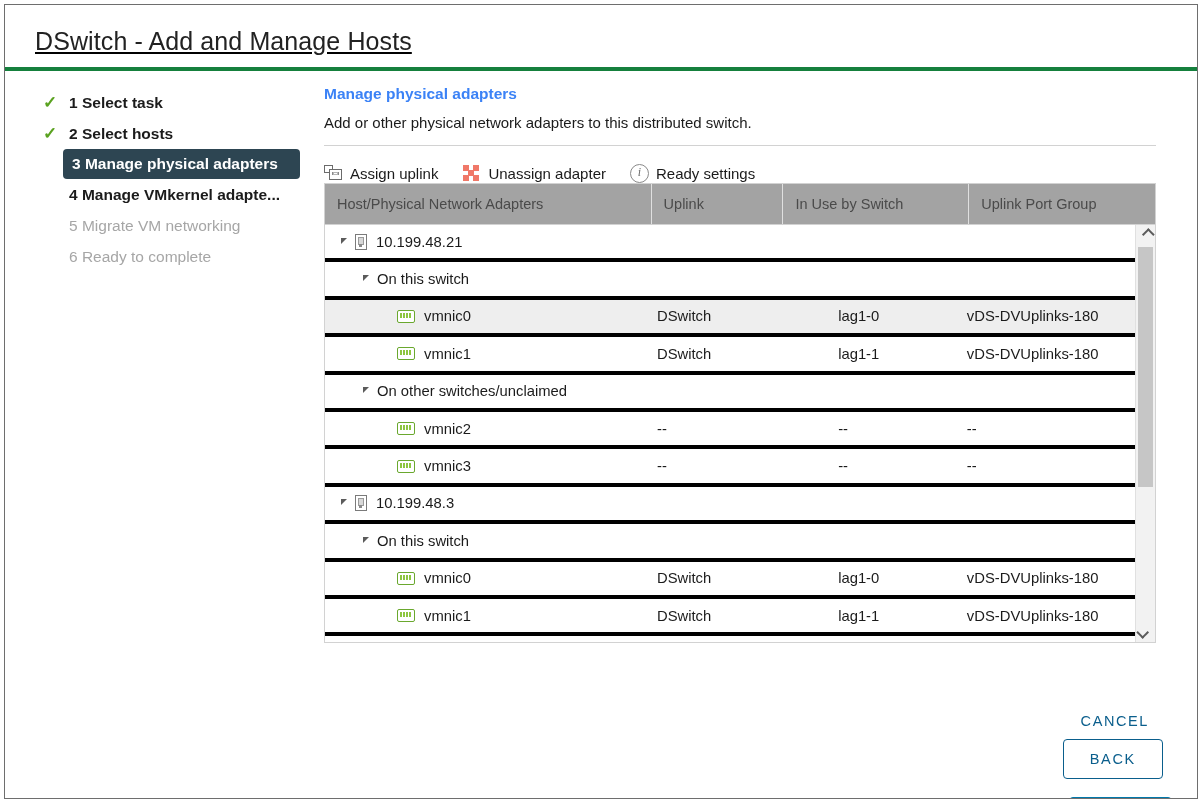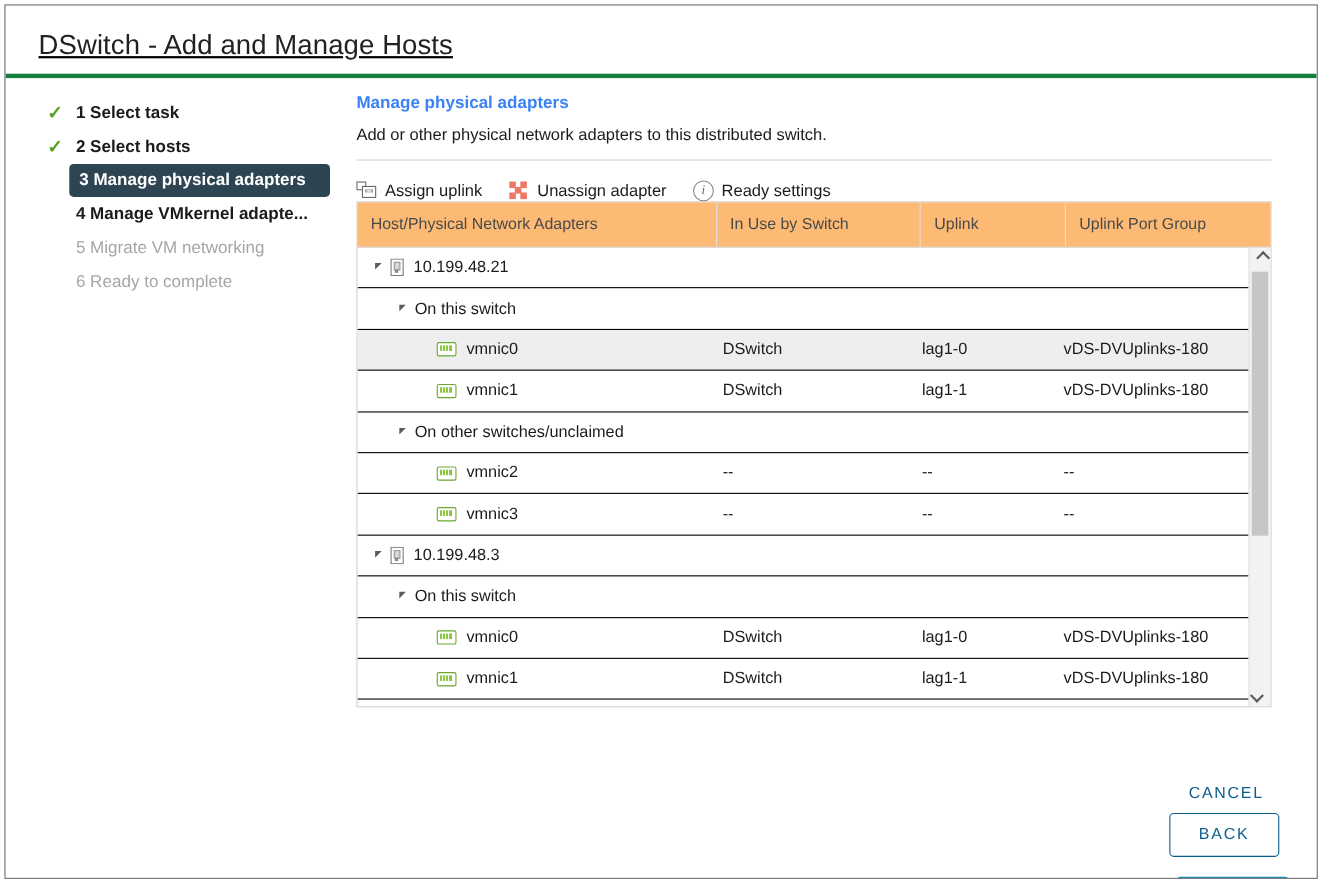--- a/index.html
+++ b/index.html
@@ -162,21 +162,21 @@
   }
 
   
   .table-wrap {
     border: 1px solid #d2d2d2;
     width: 832px;
   }
   .thead {
     display: flex;
     height: 41px;
-    background: #fdba74;
+    background: #a3a3a3;
     border-bottom: 1px solid #d2d2d2;
   }
   .th {
     font-size: 14.5px;
     color: #4a4a4a;
     line-height: 41px;
     padding-left: 12px;
     border-right: 1px solid #e0e0e0;
     overflow: hidden;
     white-space: nowrap;
@@ -194,21 +194,21 @@
   .tbody {
     position: absolute;
     left: 0; top: 0;
     width: 811px;
     overflow: hidden;
   }
   .row {
     display: flex;
     height: 37.4px;
     align-items: center;
-    border-bottom: 1px solid #000000;
+    border-bottom: 4px solid #000000;
     font-size: 14.8px;
     color: #1b1b1b;
   }
   .row.sel { background: #eeeeee; }
   .cell { padding-left: 12px; white-space: nowrap; overflow: hidden; }
   .cell.c0 { width: 327px; display: flex; align-items: center; }
   .cell.c1 { width: 186px; }
   .cell.c2 { width: 132px; }
   .cell.c3 { width: 186px; }
 
@@ -413,22 +413,22 @@
         </div>
         <div class="tool">
           <span class="ticon ic-info">i</span>
           <span>Ready settings</span>
         </div>
       </div>
 
       <div class="table-wrap">
         <div class="thead">
           <div class="th c0">Host/Physical Network Adapters</div>
+          <div class="th c2">Uplink</div>
           <div class="th c1">In Use by Switch</div>
-          <div class="th c2">Uplink</div>
           <div class="th c3">Uplink Port Group</div>
         </div>
 
         <div class="tbody-outer">
           <div class="tbody" id="tbody">
               <div class="row">
                 <div class="cell c0 ind-host">
                   <span class="caret"></span>
                   <span class="ic-host"></span>
                   <span>10.199.48.21</span>

